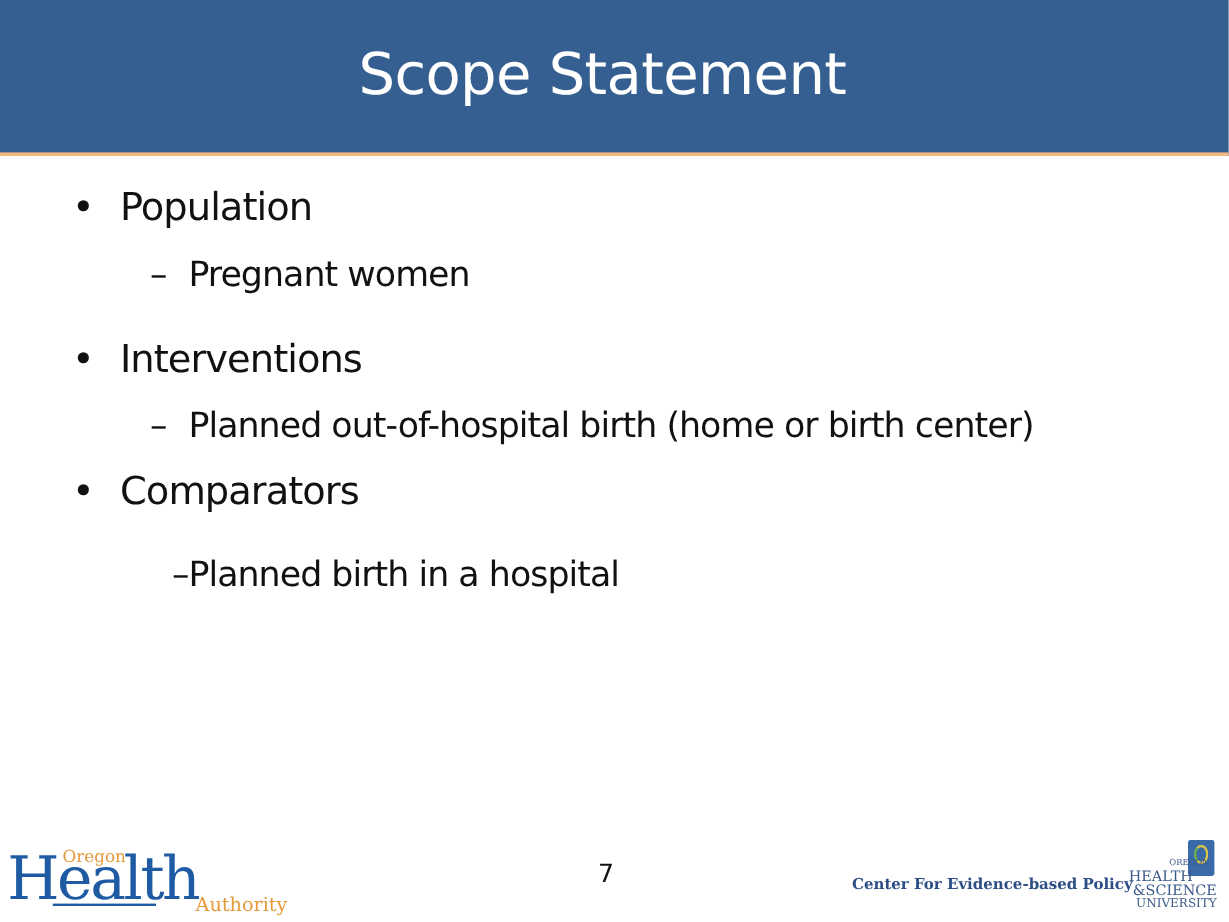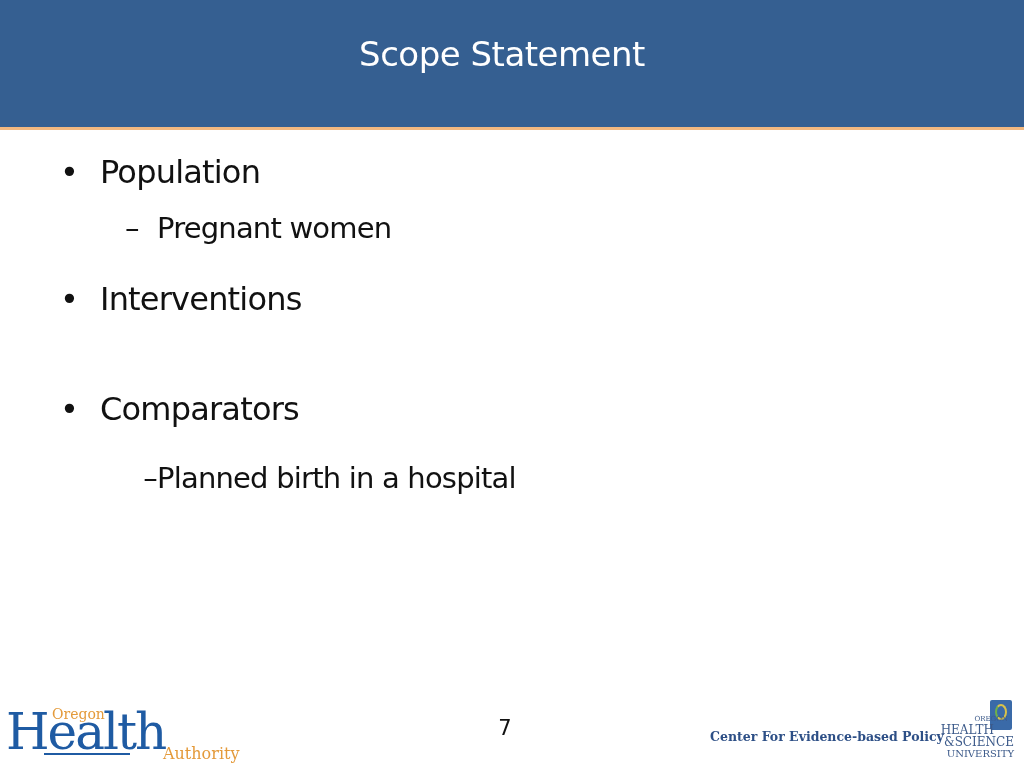--- a/index.html
+++ b/index.html
@@ -7,21 +7,21 @@
     width: 1024px; height: 768px; position: relative; overflow: hidden;
     background: #ffffff; font-family: "DejaVu Sans", "Liberation Sans", sans-serif;
   }
   .title-bar {
     position: absolute; left: 0; top: 0; width: 1024px; height: 127px;
     background: #355f91;
     border-bottom: 3px solid #f2b880;
   }
   .title {
     position: absolute; left: 0; top: 34px; width: 1004px; text-align: center;
-    color: #ffffff; font-size: 34px; letter-spacing: -0.5px;
+    color: #ffffff; font-size: 48px; letter-spacing: -0.5px;
     font-family: "DejaVu Sans", sans-serif;
   }
   .content { position: absolute; left: 0; top: 0; width: 1024px; height: 768px; }
   .bullet {
     position: absolute; left: 60px; font-size: 32px; color: #111; letter-spacing: -0.8px;
   }
   .bullet .dot { position: absolute; left: 0; top: 0; width: 30px; }
   .bullet .txt { position: absolute; left: 40px; top: 0; white-space: nowrap; }
   .sub {
     position: absolute; left: 113px; font-size: 29px; color: #111; letter-spacing: -0.8px;
@@ -80,20 +80,23 @@
     <span class="txt">Population</span>
   </div>
   <div class="sub" style="top:211px;">
     <span class="dash">–</span><span>Pregnant women</span>
   </div>
 
   <div class="bullet" style="top:280px;">
     <span class="dot">•</span>
     <span class="txt">Interventions</span>
   </div>
+  <div class="sub" style="top:337px;">
+    <span class="dash">–</span><span>Planned out-of-hospital birth (home or birth center)</span>
+  </div>
 
   <div class="bullet" style="top:390px;">
     <span class="dot">•</span>
     <span class="txt">Comparators</span>
   </div>
   <div class="sub" style="top:461px;text-align:right;">
     <span class="dash">–</span><span>Planned birth in a hospital</span>
   </div>
 </div>
 

